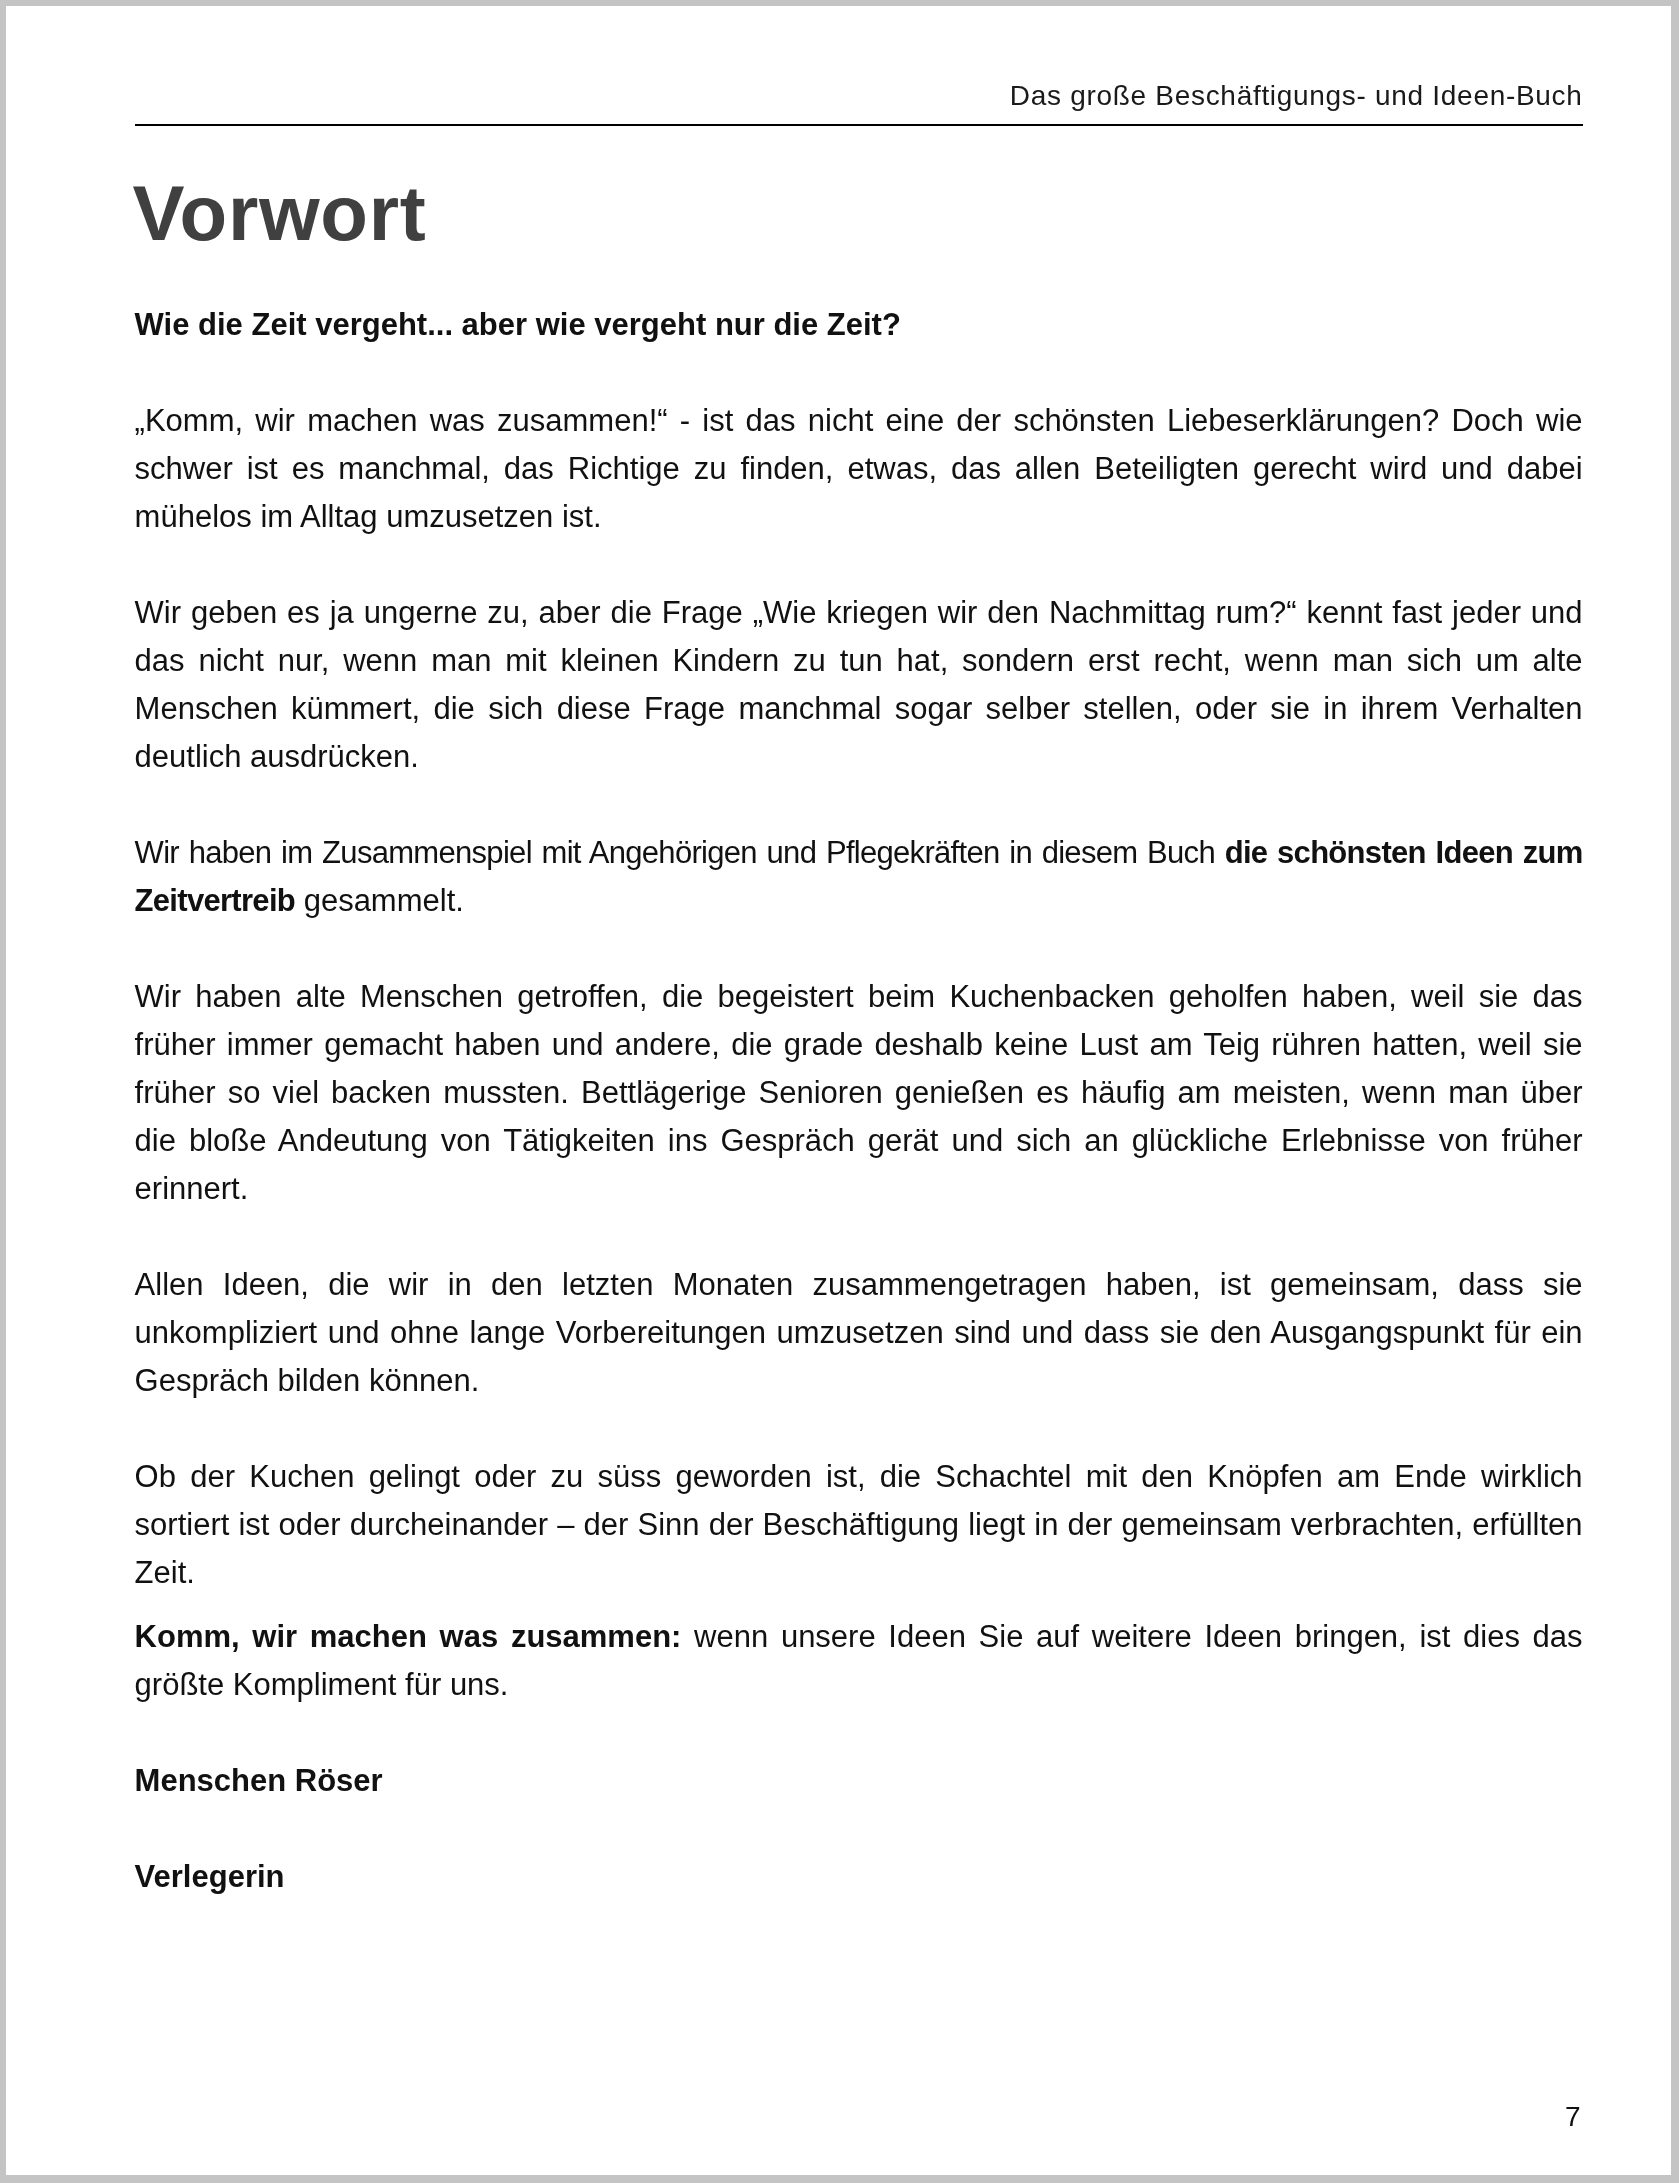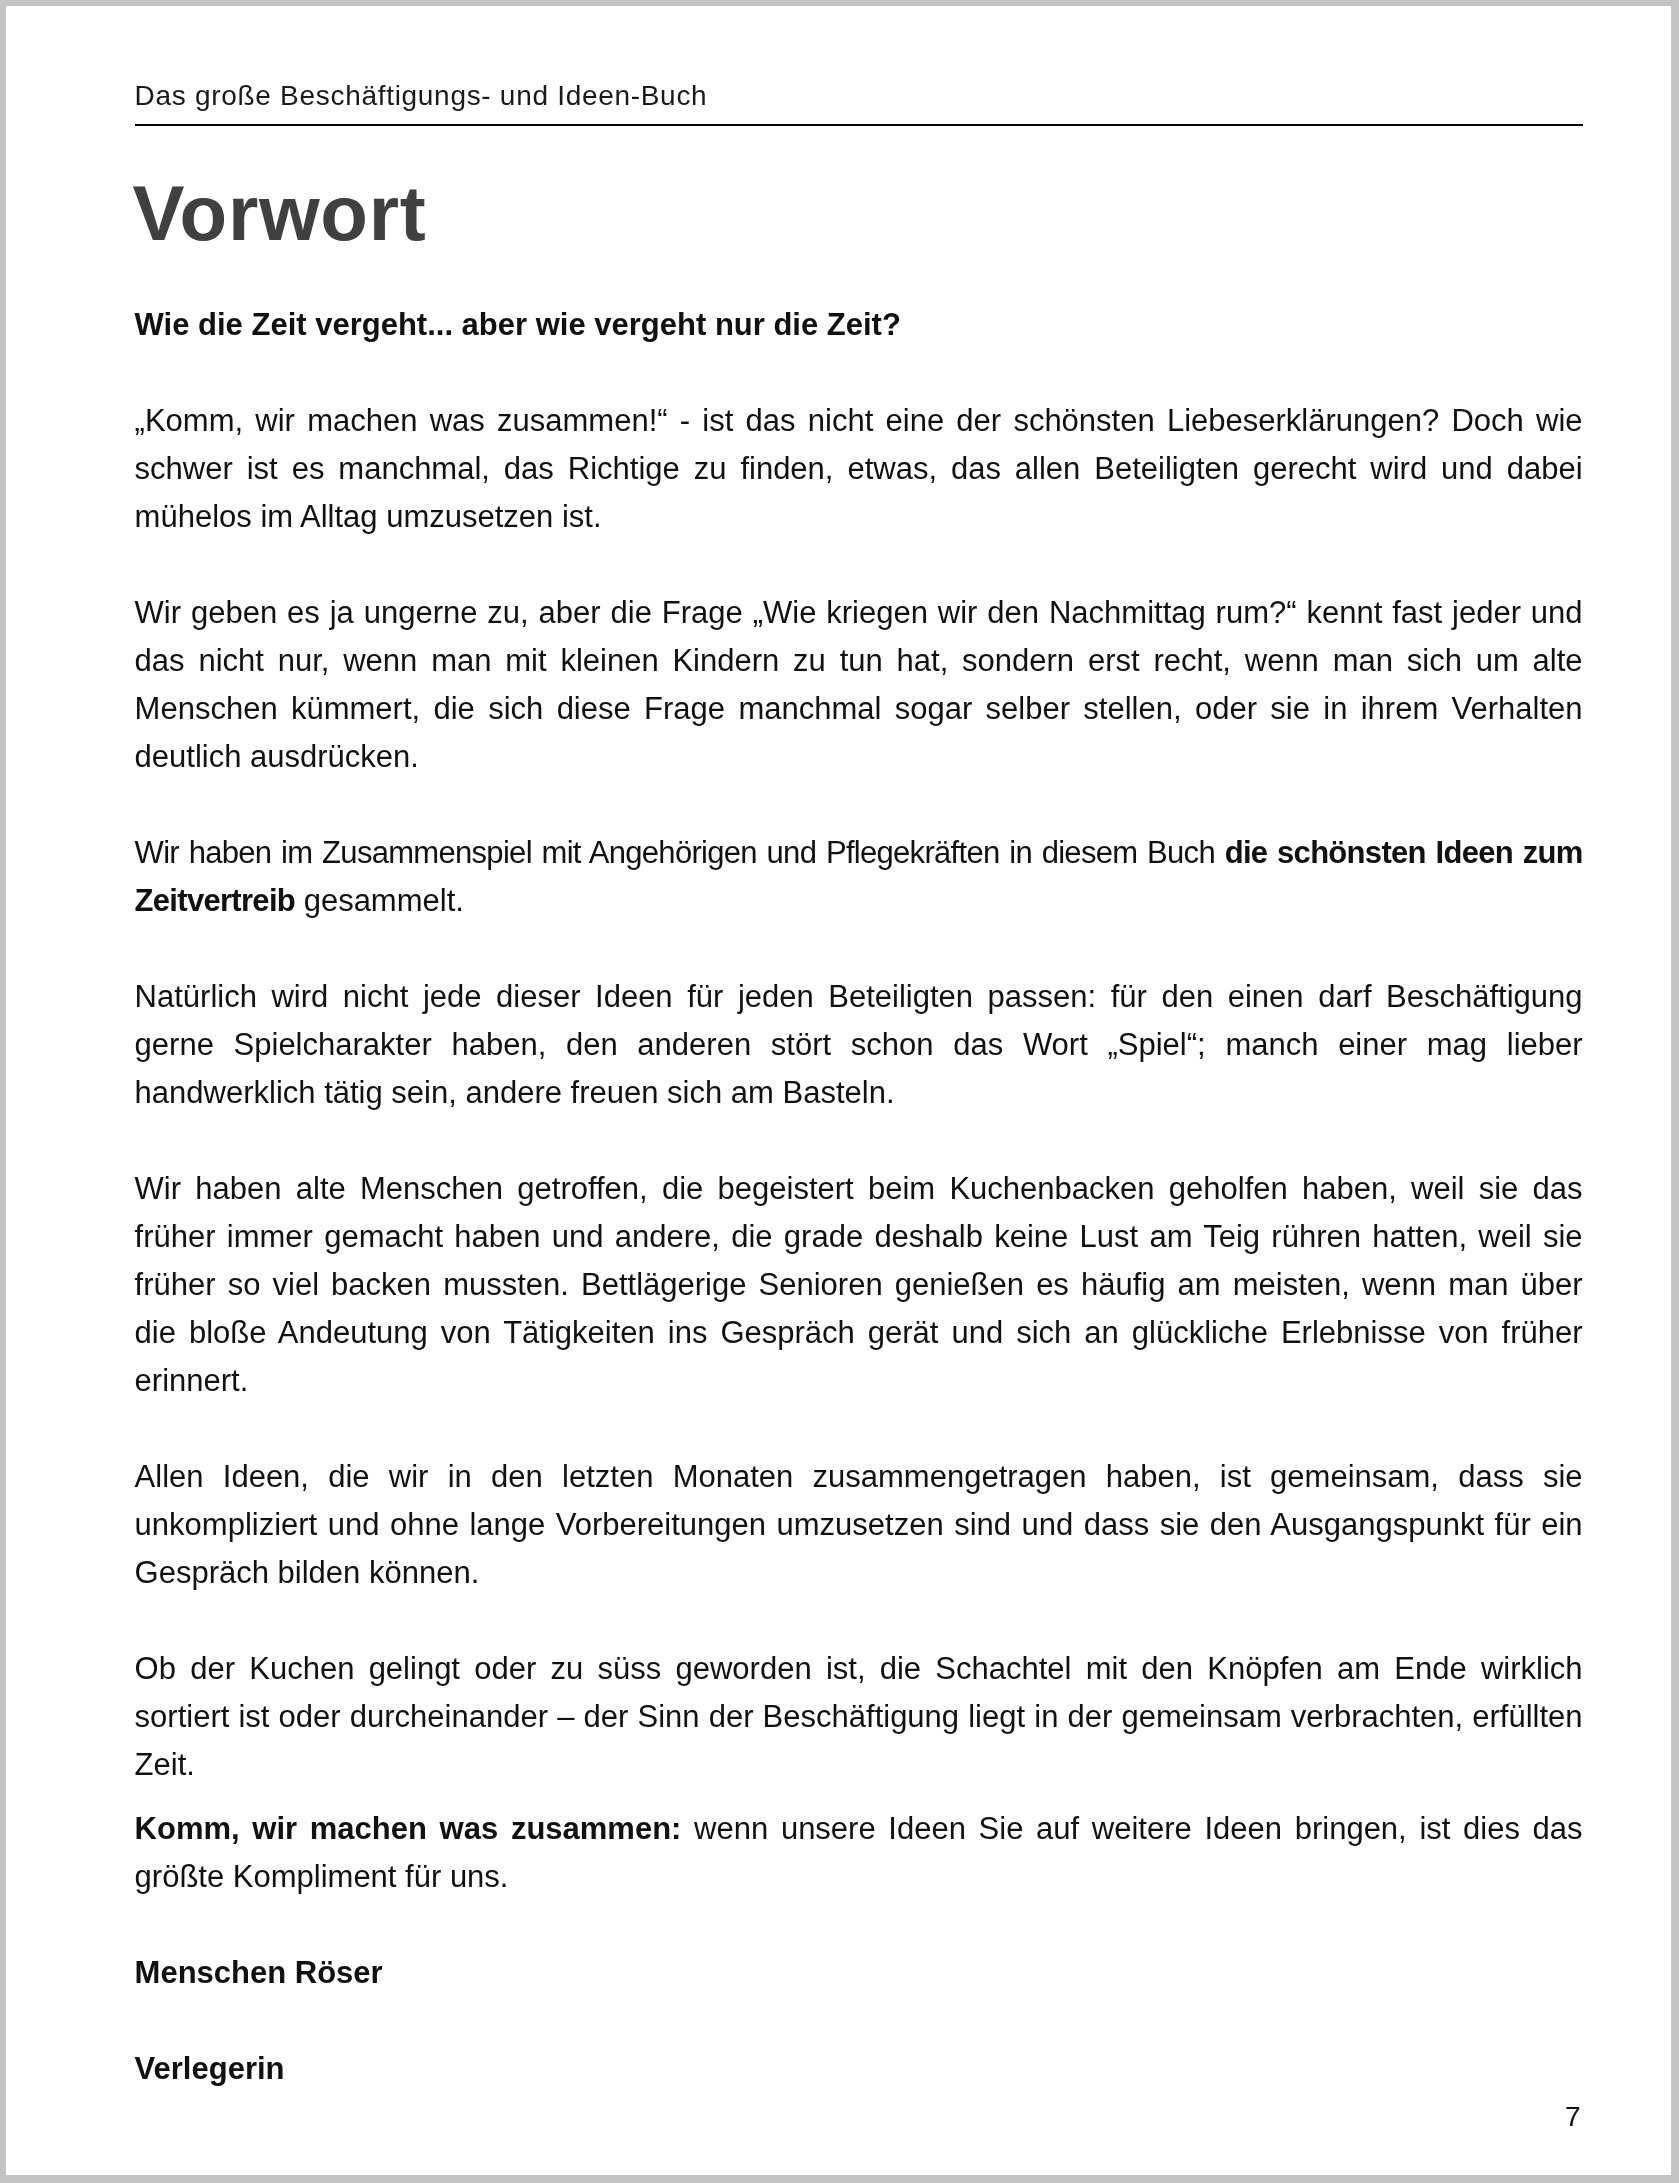--- a/index.html
+++ b/index.html
@@ -13,20 +13,21 @@
     position: absolute;
     left: 5.6px; top: 5.6px;
     width: 1665px; height: 2169px;
     background: #ffffff;
     overflow: hidden;
   }
   .header {
     position: absolute;
     left: 129px; width: 1448px;
     top: 73px;
+    text-align: right;
     font-size: 28px;
     letter-spacing: 0.7px;
     color: #1a1a1a;
     line-height: 34px;
   }
   .rule {
     position: absolute;
     left: 129px; width: 1448px;
     top: 118px;
     height: 2.8px;
@@ -76,21 +77,20 @@
 
   <div class="content">
     <p class="lead">Wie die Zeit vergeht... aber wie vergeht nur die Zeit?</p>
 
     <p>„Komm, wir machen was zusammen!“ - ist das nicht eine der schönsten Liebeserklärungen? Doch wie schwer ist es manchmal, das Richtige zu finden, etwas, das allen Beteiligten gerecht wird und dabei mühelos im Alltag umzusetzen ist.</p>
 
     <p>Wir geben es ja ungerne zu, aber die Frage „Wie kriegen wir den Nachmittag rum?“ kennt fast jeder und das nicht nur, wenn man mit kleinen Kindern zu tun hat, sondern erst recht, wenn man sich um alte Menschen kümmert, die sich diese Frage manchmal sogar selber stellen, oder sie in ihrem Verhalten deutlich ausdrücken.</p>
 
     <p><span class="squeeze">Wir haben im Zusammenspiel mit Angehörigen und Pflegekräften in diesem Buch </span><b class="squeeze">die schönsten Ideen zum Zeitvertreib</b><span> gesammelt.</span></p>
 
-    <p>Natürlich wird nicht jede dieser Ideen für jeden Beteiligten passen: für den einen darf Beschäftigung gerne Spielcharakter haben, den anderen stört schon das Wort „Spiel“; manch einer mag lieber handwerklich tätig sein, andere freuen sich am Basteln.</p>
 
     <p>Wir haben alte Menschen getroffen, die begeistert beim Kuchenbacken geholfen haben, weil sie das früher immer gemacht haben und andere, die grade deshalb keine Lust am Teig rühren hatten, weil sie früher so viel backen mussten.  Bettlägerige Senioren genießen es häufig am meisten, wenn man über die bloße Andeutung von Tätigkeiten ins Gespräch gerät und sich an glückliche Erlebnisse von früher erinnert.</p>
 
     <p>Allen Ideen, die wir in den letzten Monaten zusammengetragen haben, ist gemeinsam, dass sie unkompliziert und ohne lange Vorbereitungen umzusetzen sind und dass sie den Ausgangspunkt für ein Gespräch bilden können.</p>
 
     <p class="tight">Ob der Kuchen gelingt oder zu süss geworden ist, die Schachtel mit den Knöpfen am Ende wirklich sortiert ist oder durcheinander – der Sinn der Beschäftigung liegt in der gemeinsam verbrachten, erfüllten Zeit.</p>
 
     <p><b>Komm, wir machen was zusammen:</b><span> wenn unsere Ideen Sie auf weitere Ideen bringen, ist dies das größte Kompliment für uns.</span></p>
 
     <p class="signature">Menschen Röser</p>

